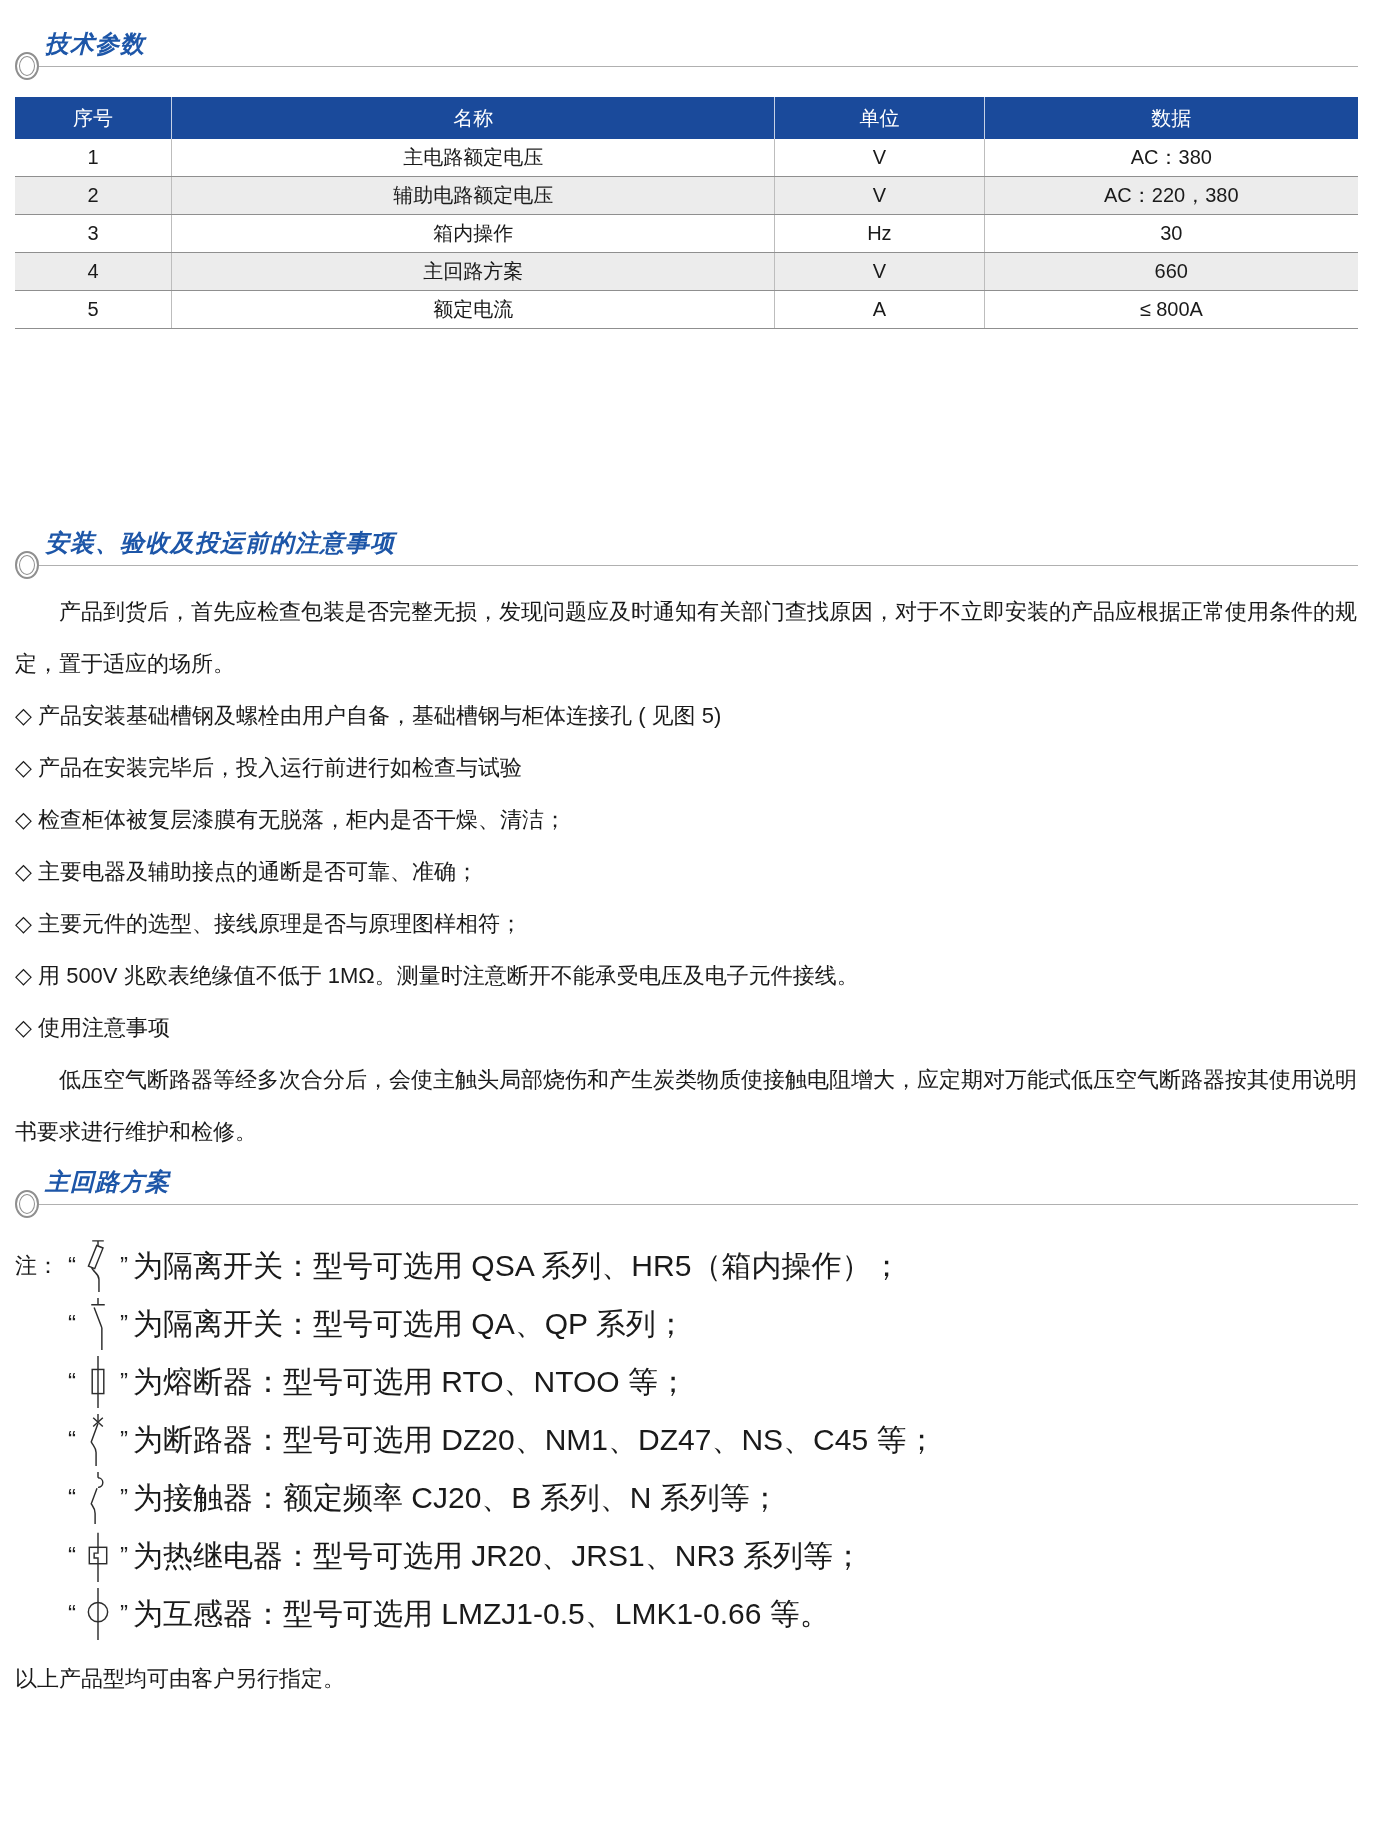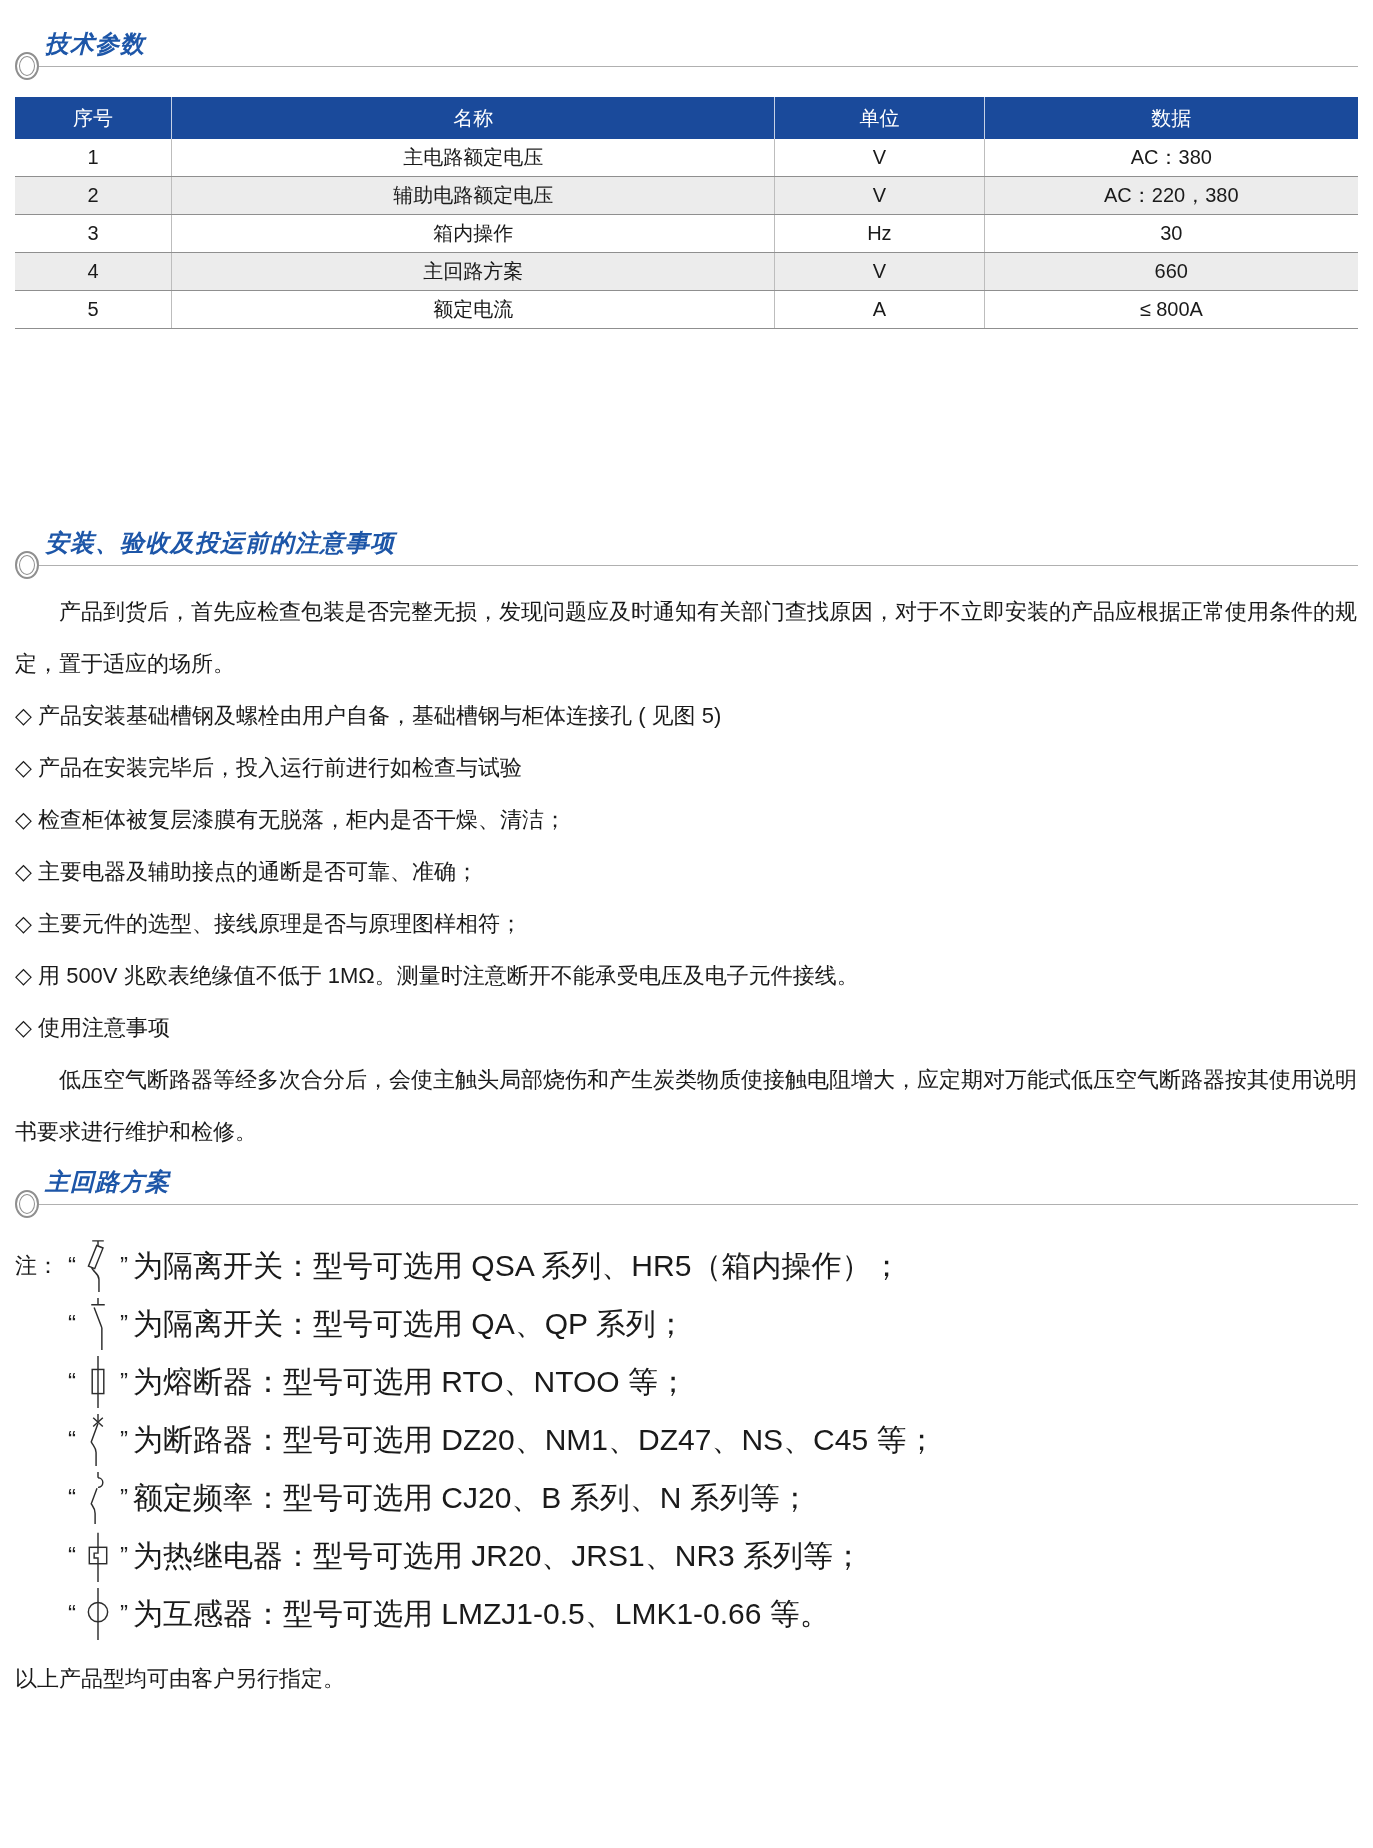--- a/index.html
+++ b/index.html
@@ -229,21 +229,21 @@
     <span class="note-label"></span>
     <span class="q">“</span>
     <span class="sym">
       <svg class="symline" width="28" height="56" viewBox="0 0 28 58">
         <path d="M14 2 V8"></path>
         <path d="M14 8 A5 5 0 0 1 14 18"></path>
         <path d="M13 19 L7 35 C9 38 11 40 11 45 L11 56"></path>
       </svg>
     </span>
     <span class="q">”</span>
-    <span class="note-text">额定频率：型号可选用 CJ20、B 系列、N 系列等；</span>
+    <span class="note-text">为接触器：额定频率 CJ20、B 系列、N 系列等；</span>
   </div>
 
   <div class="note-row">
     <span class="note-label"></span>
     <span class="q">“</span>
     <span class="sym">
       <svg class="symline" width="28" height="56" viewBox="0 0 28 58">
         <rect x="5" y="20" width="18" height="17"></rect>
         <path d="M14 5 V20"></path>
         <path d="M14 20 V26 H10 V31 H14 V37"></path>

